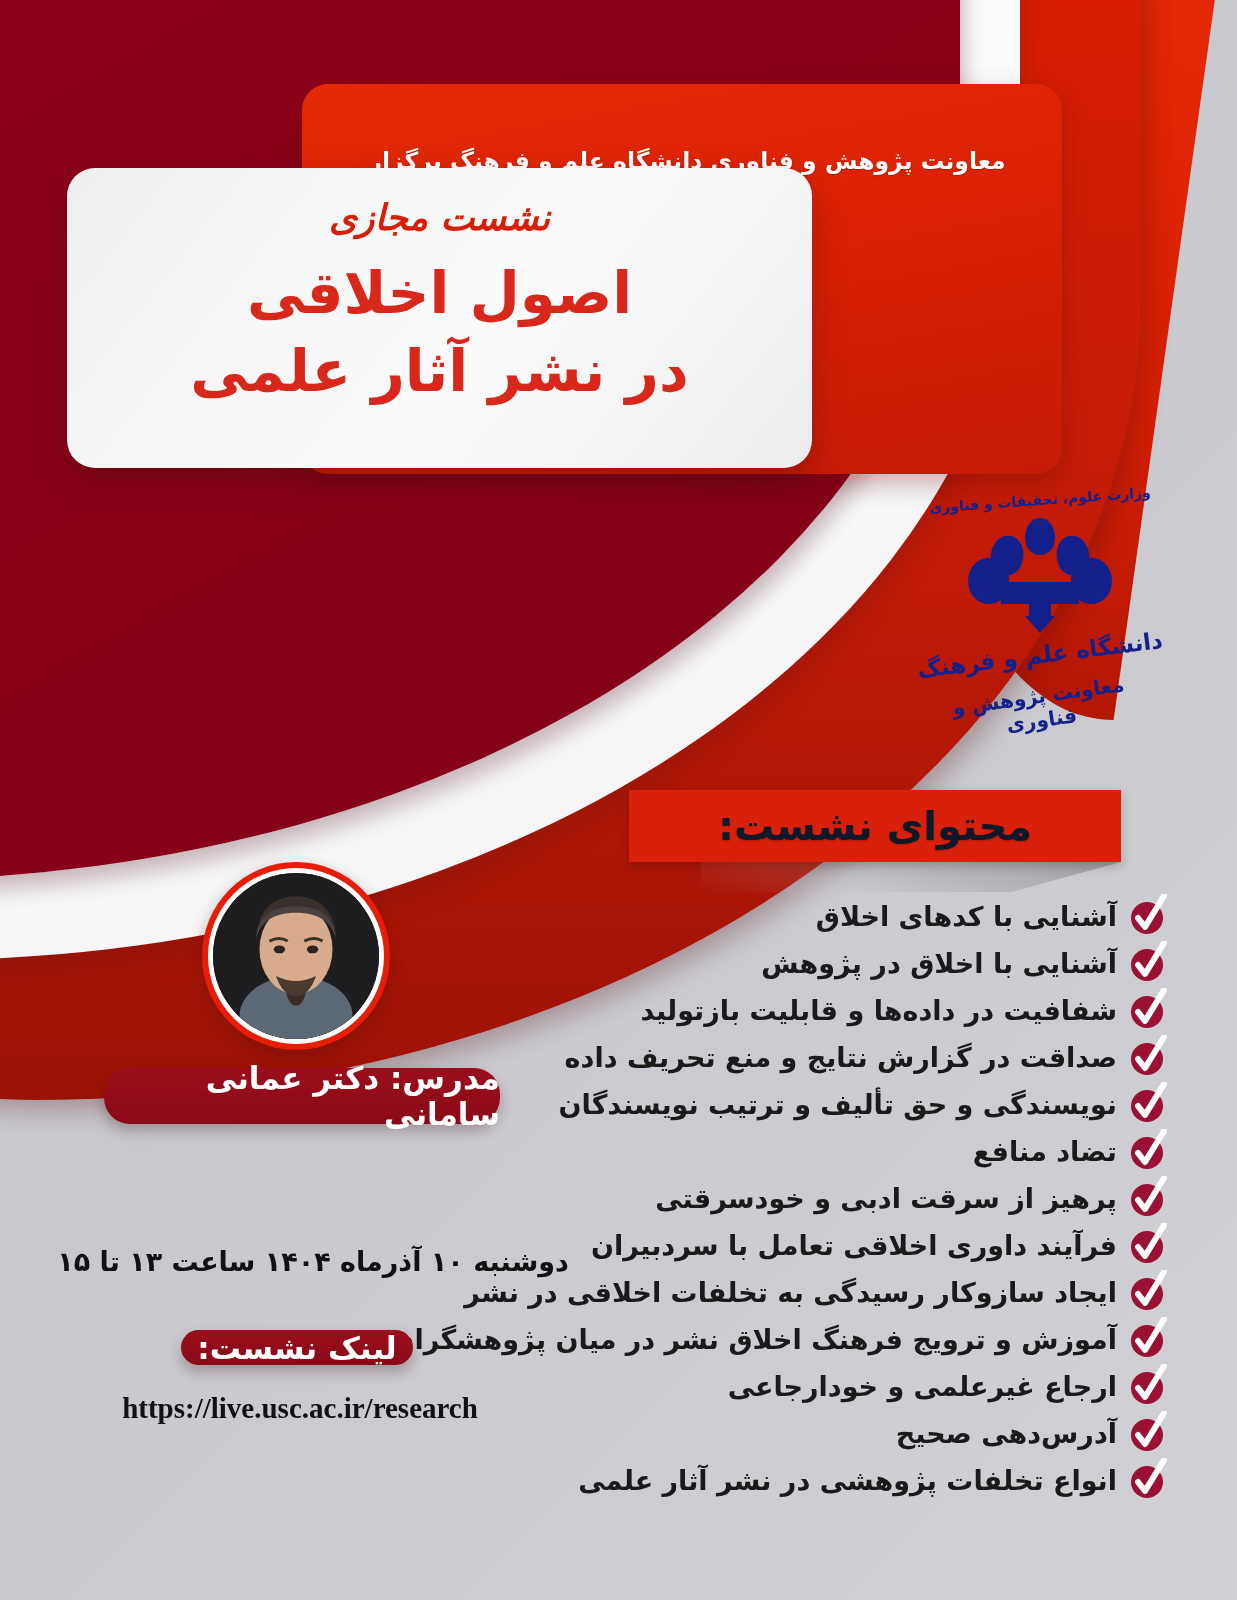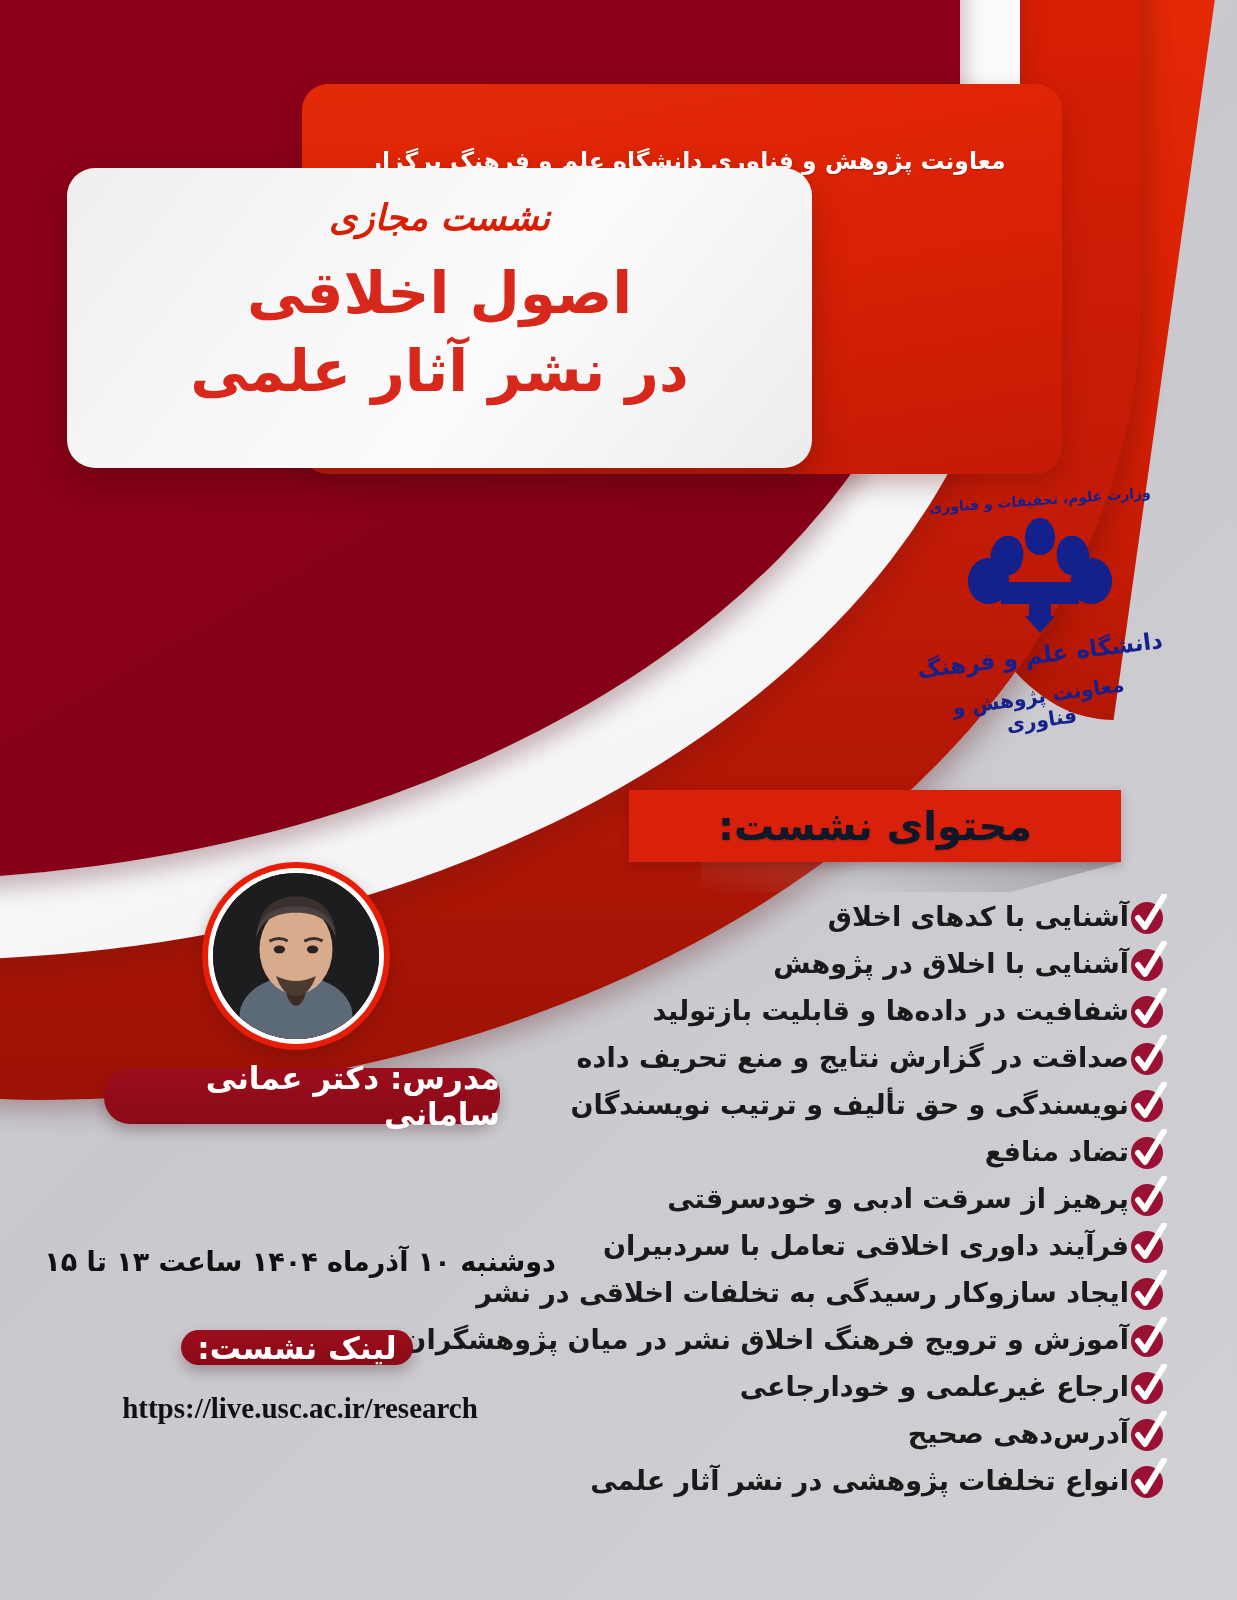--- a/index.html
+++ b/index.html
@@ -215,20 +215,21 @@
   .bullets {
     position: absolute;
     right: 70px;
     top: 895px;
     width: 1100px;
   }
   .bullet {
     display: flex;
     align-items: center;
     justify-content: flex-start;
+    gap: 12px;
     margin-bottom: 3px;
     height: 44px;
   }
   .check {
     flex: 0 0 auto;
     width: 38px;
     height: 38px;
     position: relative;
   }
   .check .disc {
@@ -301,21 +302,21 @@
     width: 232px; height: 35px;
     font-size: 31px;
   }
   .sub-text {
     position: absolute;
     color: #111111;
     text-align: center;
     font-weight: 600;
   }
   .time-text {
-    left: 40px; top: 1246px; width: 520px;
+    left: 53px; top: 1246px; width: 520px;
     font-size: 27px;
   }
   .link-text {
     left: 40px; top: 1392px; width: 520px;
     font-size: 29px;
     font-family: "Liberation Serif", "DejaVu Serif", serif;
     direction: ltr;
     font-weight: 700;
   }
 </style>

